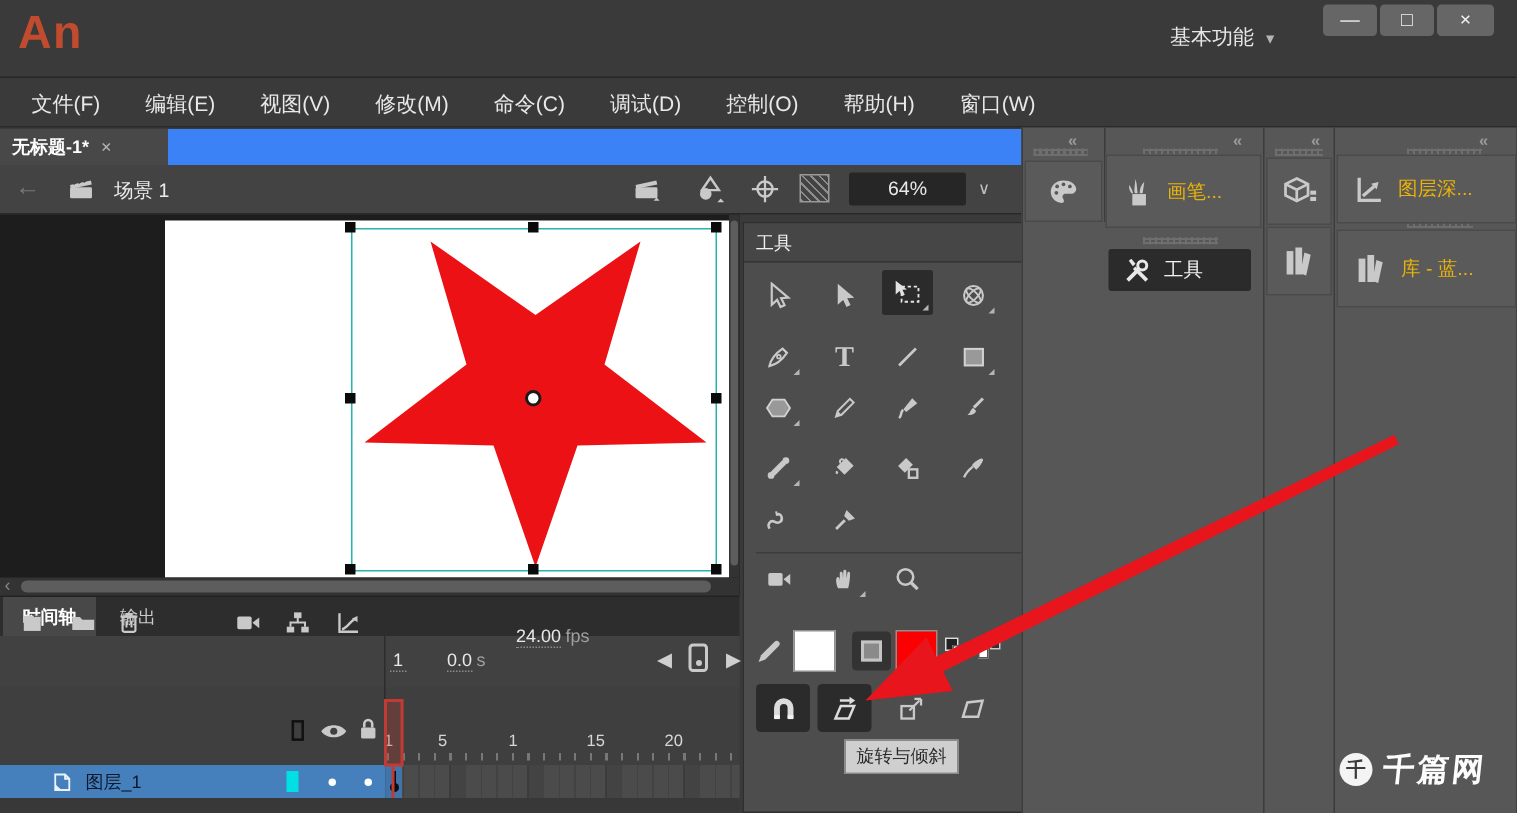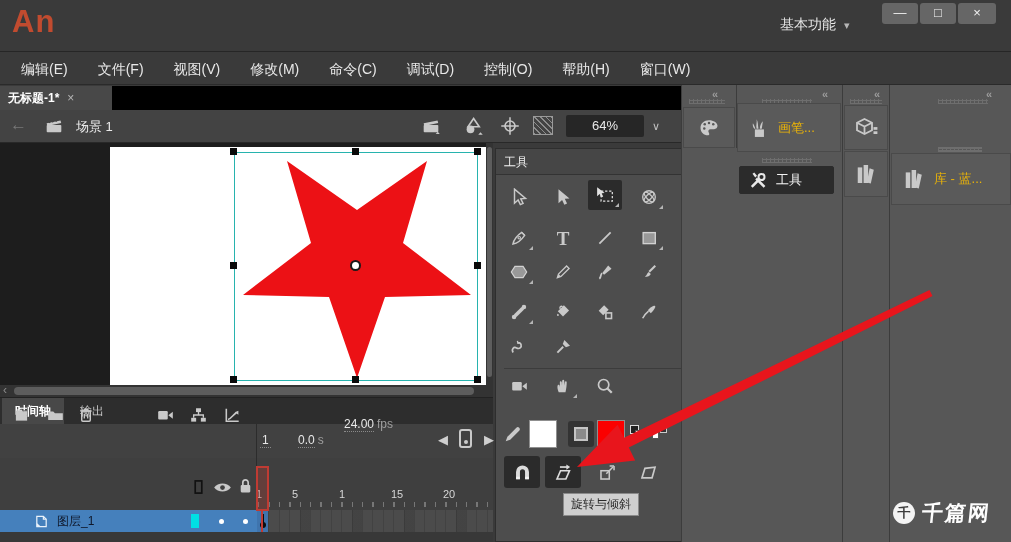--- a/index.html
+++ b/index.html
@@ -14,21 +14,21 @@
   #workspace{left:780px;top:16px;font-size:14px;color:#e6e6e6;cursor:default}
   #workspace .caret{color:#b5b5b5;font-size:11px;margin-left:8px}
   .winbtn{top:3px;width:36px;height:21px;background:#666;border-radius:3px;color:#f2f2f2;text-align:center;line-height:20px;font-size:13px}
   #btn-min{left:882px}#btn-max{left:920px}#btn-close{left:958px;width:38px}
 
   
   #menubar{left:0;top:53px;width:1011px;height:32px;background:#3a3a3a;border-bottom:1px solid #2a2a2a;display:flex;align-items:center;padding-left:6px}
   .menu-item{padding:0 15px;font-size:14px;color:#e8e8e8;line-height:32px;white-space:nowrap}
 
   
-  #tabstrip{left:0;top:86px;width:681px;height:24px;background:#000000}
+  #tabstrip{left:0;top:86px;width:681px;height:24px;background:#3b82f6}
   #doctab{left:0;top:0;width:112px;height:24px;background:#484848;display:flex;align-items:center;padding:0 8px;gap:8px}
   #doctab .t{font-size:12px;font-weight:bold;color:#fff}
   #doctab .x{font-size:12px;color:#b5b5b5}
 
   
   #editbar{left:0;top:110px;width:681px;height:33px;background:#434343;border-bottom:1px solid #282828}
   #back-arrow{left:10px;top:5px;font-size:17px;font-weight:bold;color:#787878}
   #scene-label{left:76px;top:8px;font-size:13px;color:#ebebeb}
   #zoom-box{left:566px;top:5px;width:78px;height:22px;background:#262626;border-radius:2px;color:#e8e8e8;font-size:13px;text-align:center;line-height:22px}
   #zoom-caret{left:646px;top:5px;width:20px;height:22px;color:#c0c0c0;font-size:11px;text-align:center;line-height:22px}
@@ -128,22 +128,22 @@
   <div id="logo" class="abs">An</div>
   <div id="workspace" class="abs">
     <span>基本功能</span><span class="caret">▾</span>
   </div>
   <div id="btn-min" class="abs winbtn">—</div>
   <div id="btn-max" class="abs winbtn">□</div>
   <div id="btn-close" class="abs winbtn">×</div>
 </div>
 
 <div id="menubar" class="abs">
+  <span class="menu-item">文件(F)</span>
   <span class="menu-item">编辑(E)</span>
-  <span class="menu-item">文件(F)</span>
   <span class="menu-item">视图(V)</span>
   <span class="menu-item">修改(M)</span>
   <span class="menu-item">命令(C)</span>
   <span class="menu-item">调试(D)</span>
   <span class="menu-item">控制(O)</span>
   <span class="menu-item">帮助(H)</span>
   <span class="menu-item">窗口(W)</span>
 </div>
 
 <div id="tabstrip" class="abs">
@@ -582,20 +582,30 @@
       </svg>
   </div>
   <div class="dockbtn center" style="left:163px;top:66px;width:44px;height:46px">
     <svg width="24" height="24" viewBox="0 0 16 16">
         <rect x="2.5" y="3.6" width="3" height="10.4" fill="#c9c9c9"></rect>
         <rect x="6.4" y="2" width="3" height="12" fill="#c9c9c9"></rect>
         <path d="M10.4 4.2 L13.2 5.2 L11.2 14.4 L8.6 13.6 Z" fill="#c9c9c9"></path>
       </svg>
   </div>
 
+  <div class="dockbtn" style="left:210px;top:18px;width:120px;height:46px">
+    <span style="margin-left:10px">
+      <svg width="22" height="22" viewBox="0 0 16 16">
+          <path d="M3 2.5 V13.5 H13.5" fill="none" stroke="#c9c9c9" stroke-width="1.6"></path>
+          <path d="M4.8 11.4 L10.2 6.8" stroke="#c9c9c9" stroke-width="1.6"></path>
+          <path d="M12.4 4.6 L8.8 5.4 L11.5 8.2 Z" fill="#c9c9c9"></path>
+        </svg>
+    </span>
+    <span class="lbl">图层深...</span>
+  </div>
   <div class="dockbtn" style="left:210px;top:68px;width:120px;height:52px">
     <span style="margin-left:10px">
       <svg width="24" height="24" viewBox="0 0 16 16">
           <rect x="2.5" y="3.6" width="3" height="10.4" fill="#c9c9c9"></rect>
           <rect x="6.4" y="2" width="3" height="12" fill="#c9c9c9"></rect>
           <path d="M10.4 4.2 L13.2 5.2 L11.2 14.4 L8.6 13.6 Z" fill="#c9c9c9"></path>
         </svg>
     </span>
     <span class="lbl">库 - 蓝...</span>
   </div>

